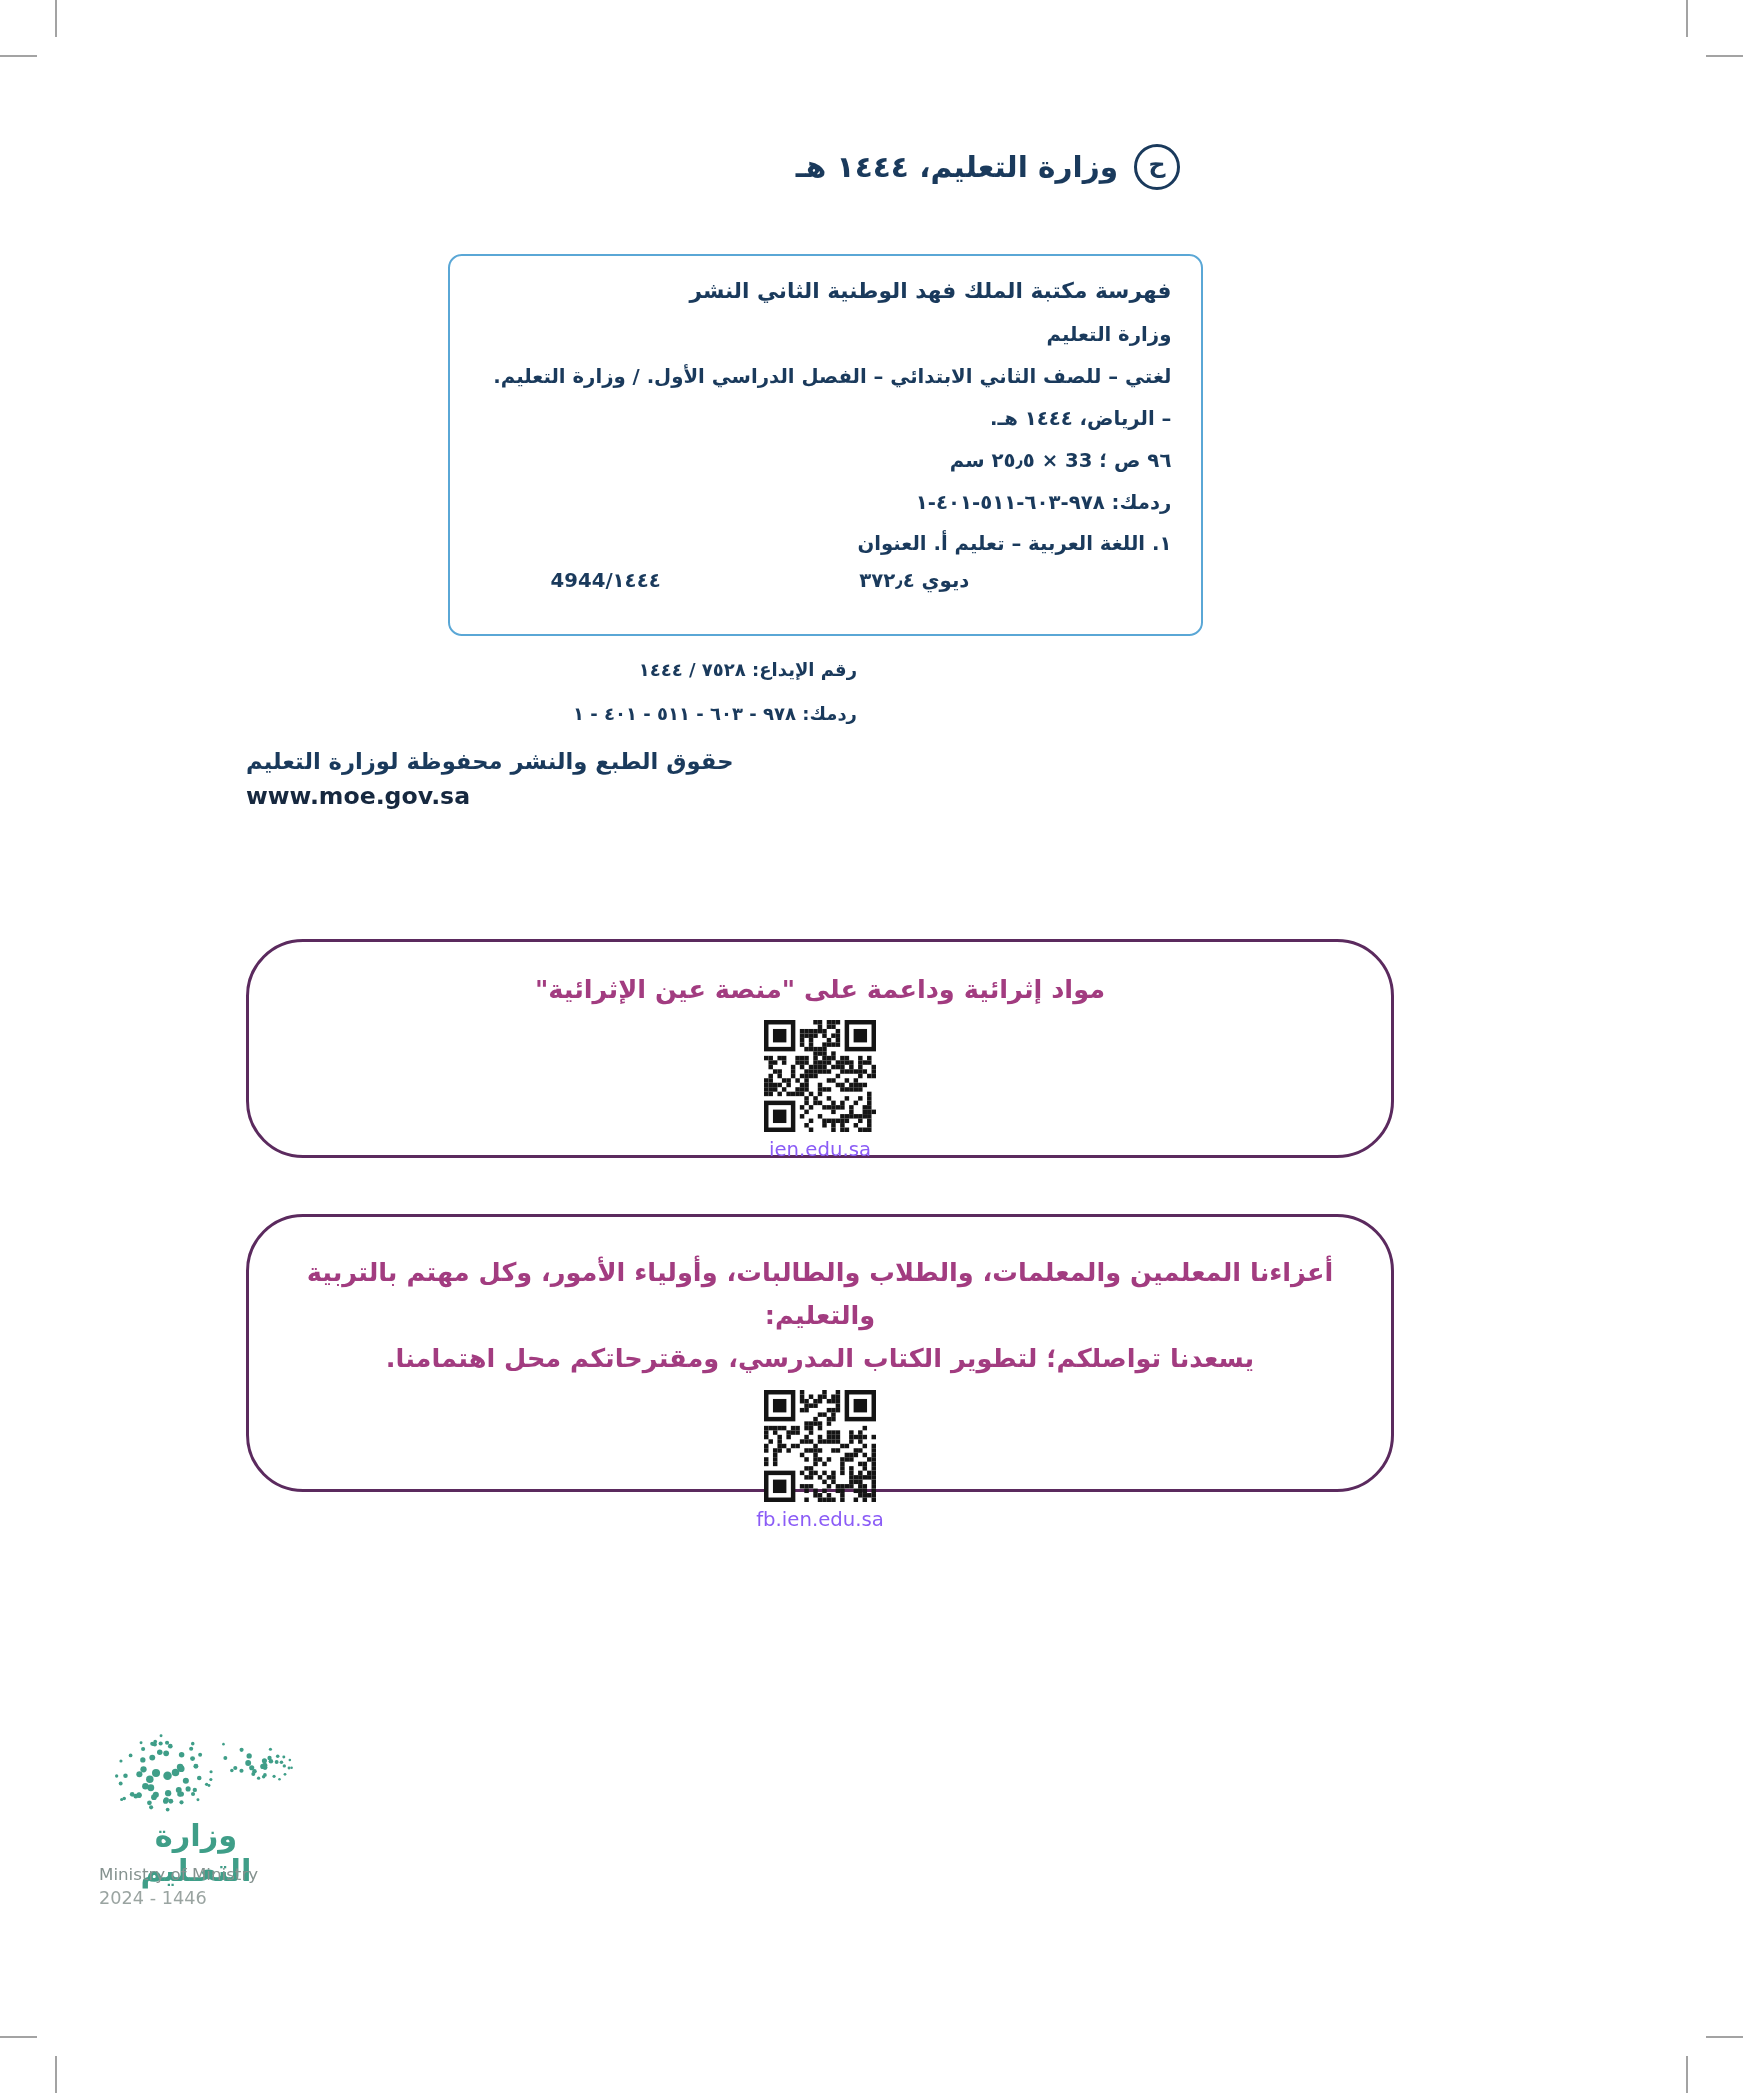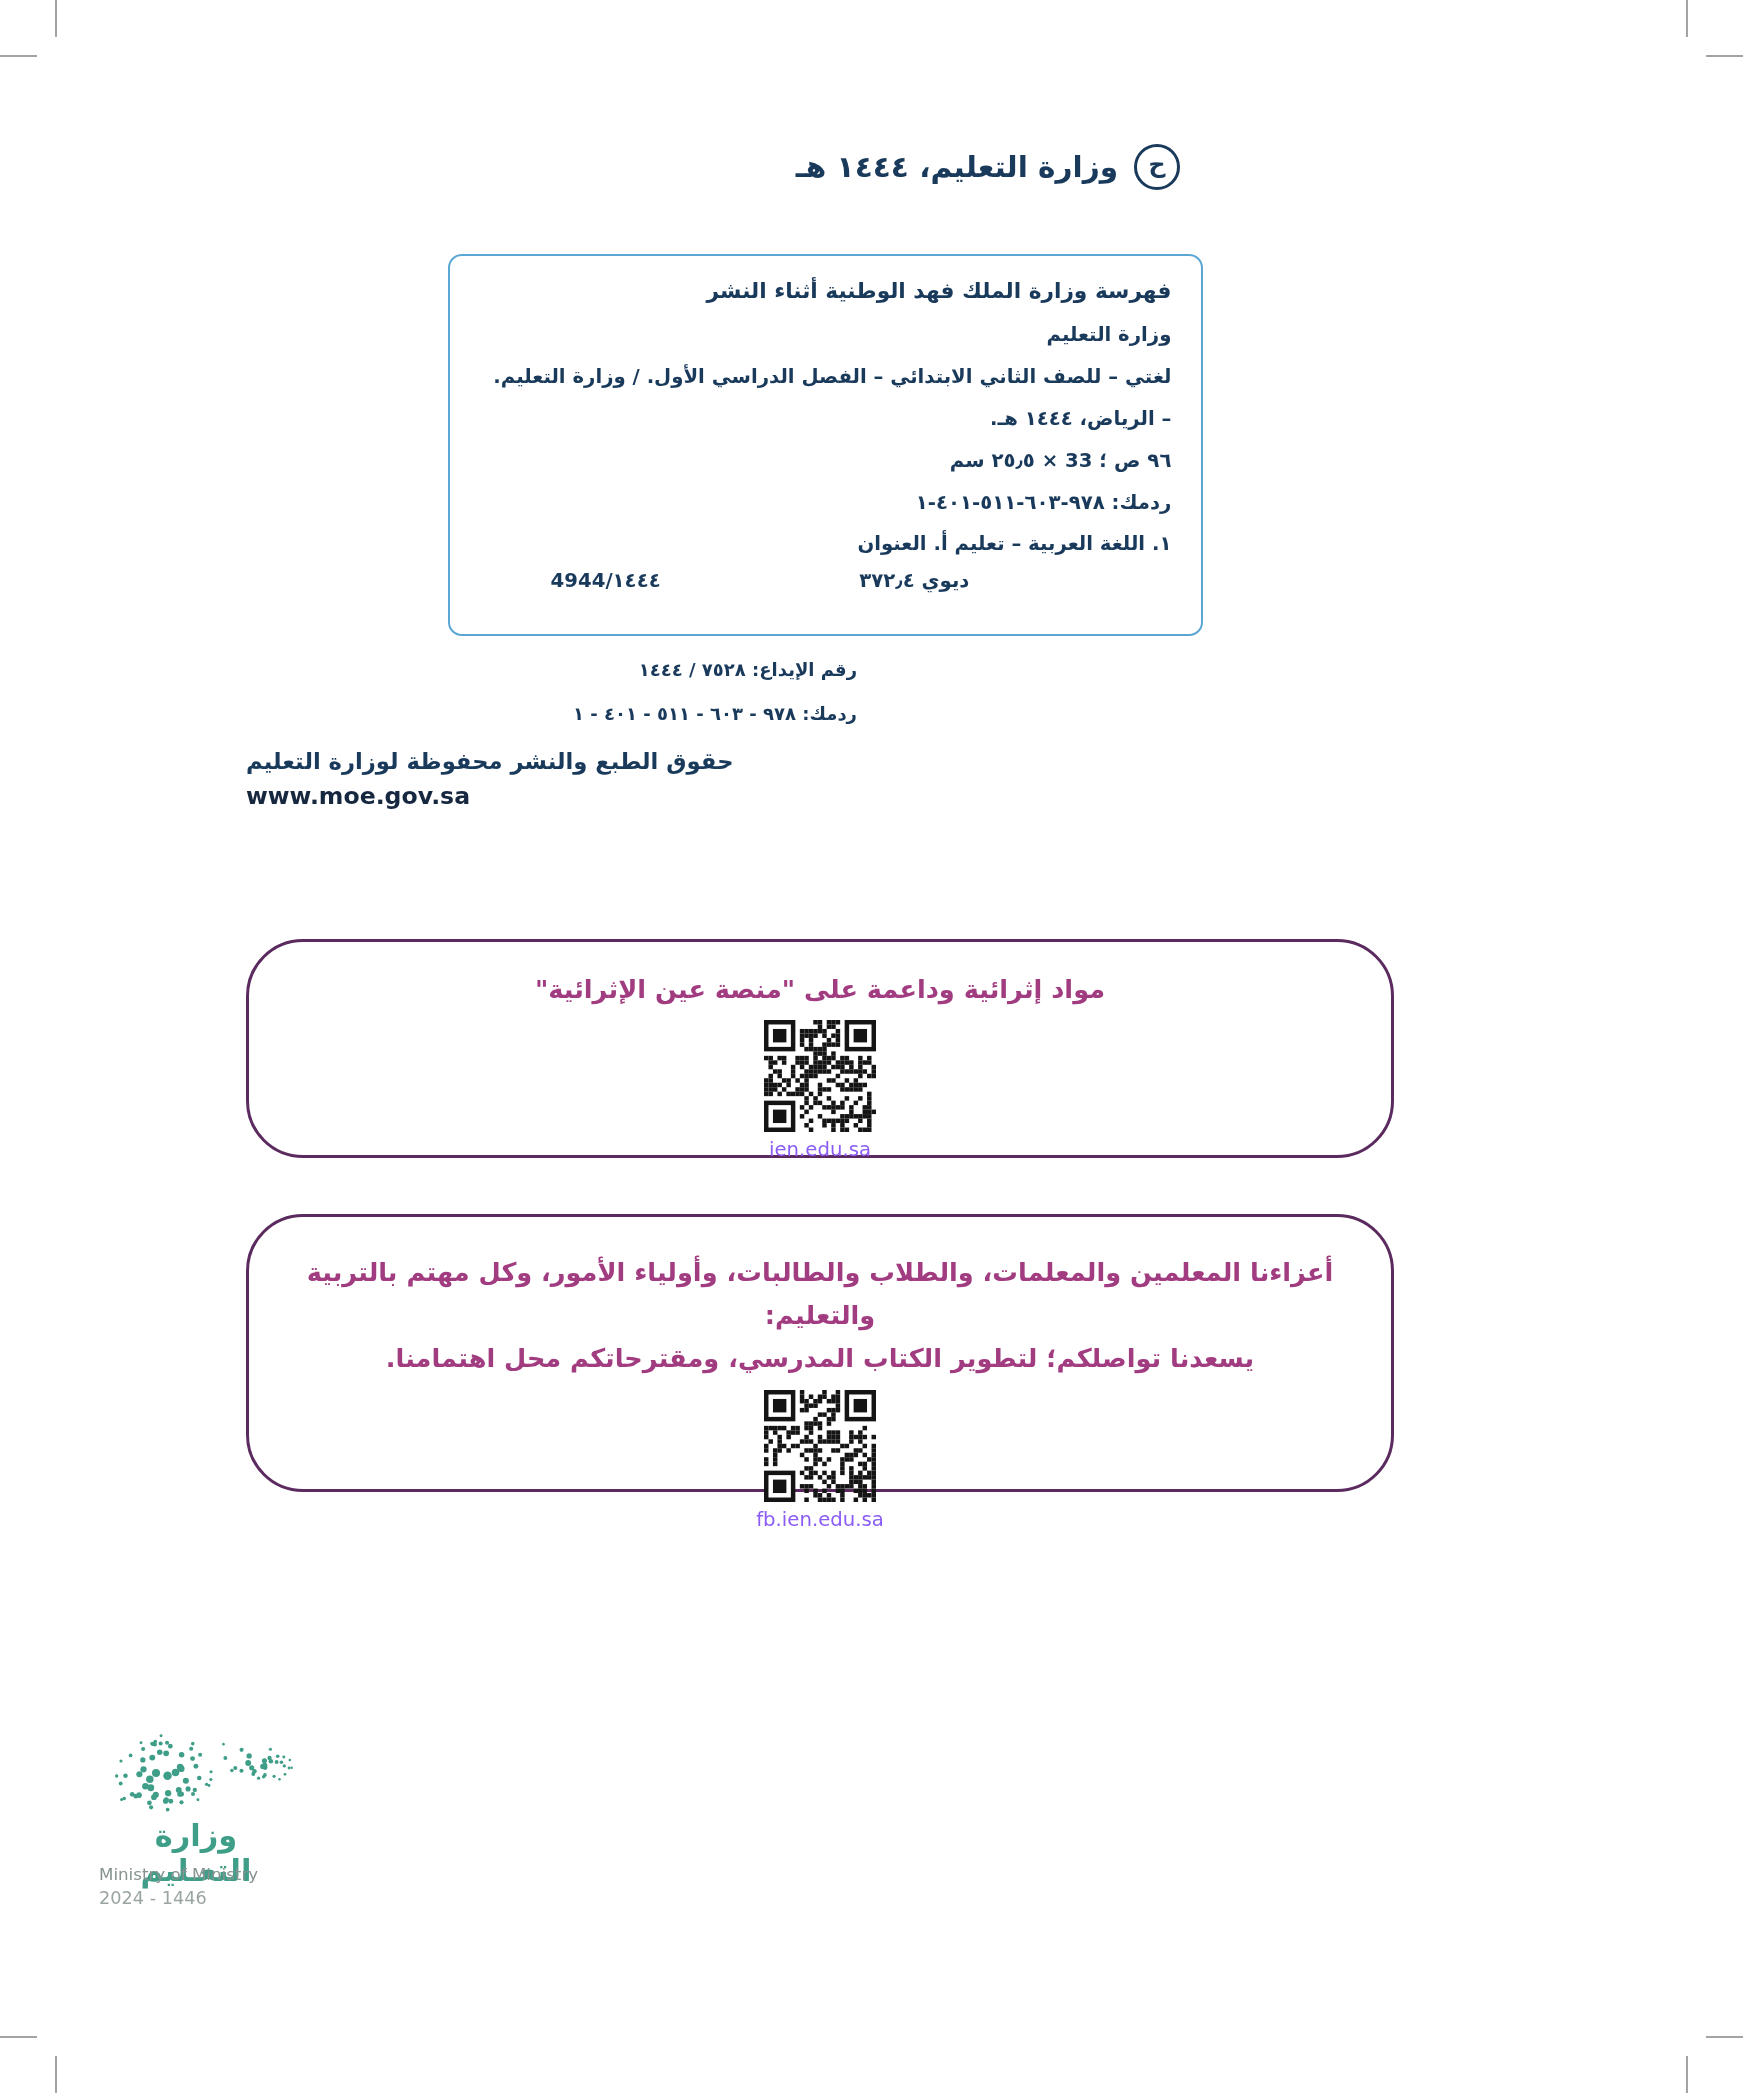--- a/index.html
+++ b/index.html
@@ -47,21 +47,21 @@
 <div class="crop crop-h" style="left:0;top:2036px;"></div>
 <div class="crop crop-v" style="left:1686px;top:2056px;"></div>
 <div class="crop crop-h" style="left:1706px;top:2036px;"></div>
 
 <div class="copyright">
   <span class="c-circle">ح</span>
   <span class="c-text">وزارة التعليم، ١٤٤٤ هـ</span>
 </div>
 
 <div class="cip">
-  <div class="cip-title">فهرسة وزارة الملك فهد الوطنية أثناء النشر</div>
+  <div class="cip-title">فهرسة مكتبة الملك فهد الوطنية الثاني النشر</div>
   <div>
       <div class="cip-line">وزارة التعليم</div>
       <div class="cip-line">لغتي – للصف الثاني الابتدائي – الفصل الدراسي الأول. / وزارة التعليم. – الرياض، ١٤٤٤ هـ.</div>
       <div class="cip-line">٩٦ ص ؛ 33 × ٢٥٫٥ سم</div>
       <div class="cip-line">ردمك: ٩٧٨-٦٠٣-٥١١-٤٠١-١</div>
       <div class="cip-line">١. اللغة العربية – تعليم   أ. العنوان</div>
     </div>
   <div class="cip-foot">
     <span>ديوي ٣٧٢٫٤</span>
     <span>١٤٤٤/4944</span>

